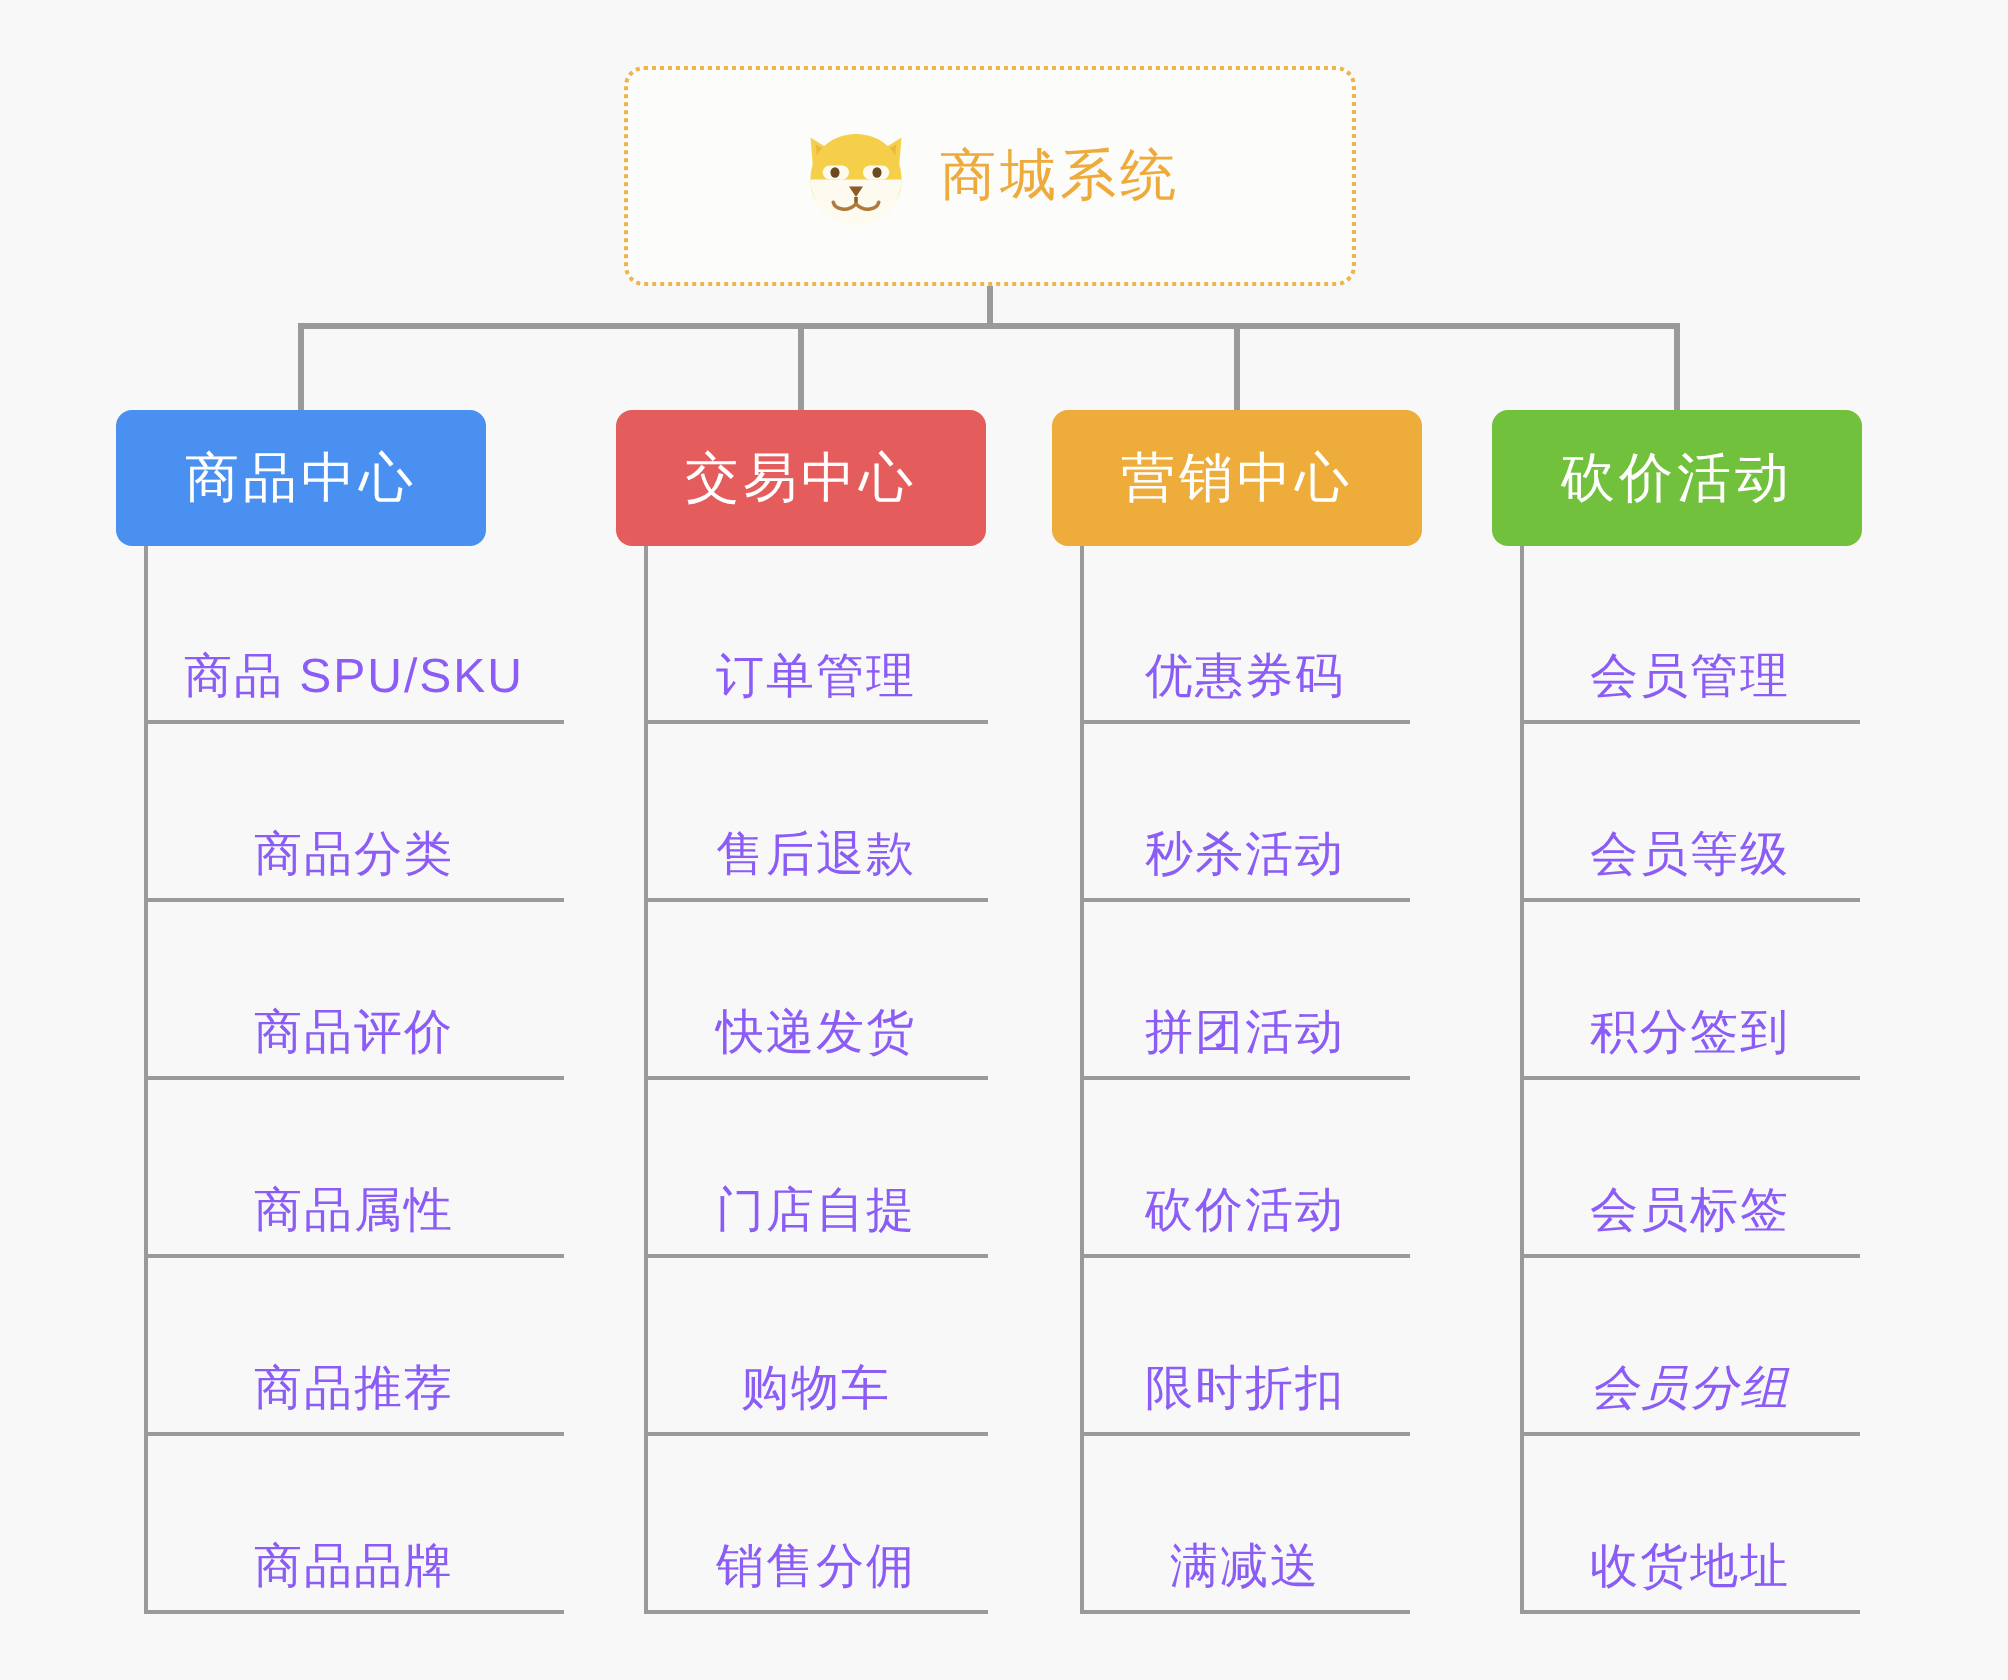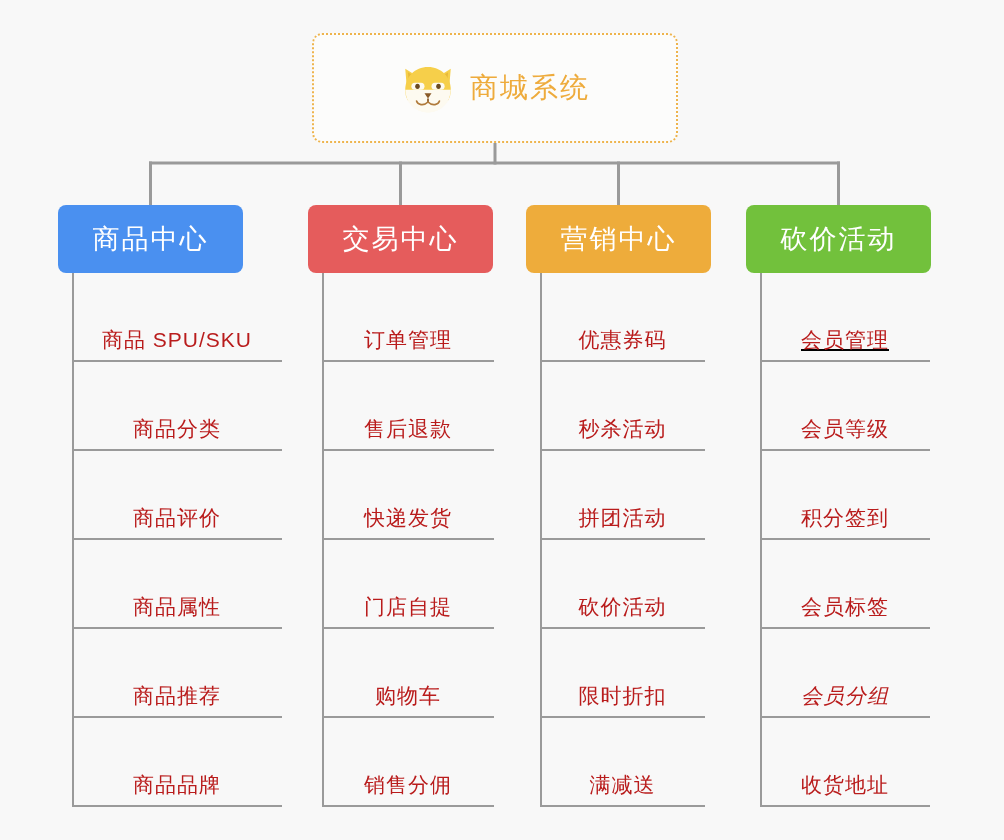--- a/index.html
+++ b/index.html
@@ -91,22 +91,22 @@
     left: 0px;
     box-sizing: border-box;
     border-bottom: 2px solid #9a9a9a;
     height: 89px;
     display: flex;
     align-items: flex-end;
     justify-content: center;
     padding-bottom: 4px;
   }
   .leaf-label {
-    font-size: 21px;
-    color: #b91c1c;
+    font-size: 24px;
+    color: #8b5cf6;
     letter-spacing: 1px;
     white-space: nowrap;
     padding: 0 6px 2px 6px;
   }
 </style>
 </head>
 <body>
 
 <div id="canvas">
 
@@ -213,21 +213,21 @@
         </div>
         <div class="leaf" style="top: 445px; width: 165px; align-items: flex-end;">
           <span class="leaf-label">满减送</span>
         </div>
       </div>
       <div class="cat-box" style="left: 746px; width: 185px; background: rgb(114, 193, 60);">
         <span>砍价活动</span>
       </div>
       <div class="branch-col" style="left: 760px;">
         <div class="trunk" style="height: 534px;"></div>
-        <div class="leaf" style="top: 0px; width: 170px; text-decoration: underline;">
+        <div class="leaf" style="top: 0px; width: 170px;">
           <span class="leaf-label">会员管理</span>
         </div>
         <div class="leaf" style="top: 89px; width: 170px;">
           <span class="leaf-label">会员等级</span>
         </div>
         <div class="leaf" style="top: 178px; width: 170px;">
           <span class="leaf-label">积分签到</span>
         </div>
         <div class="leaf" style="top: 267px; width: 170px;">
           <span class="leaf-label">会员标签</span>

